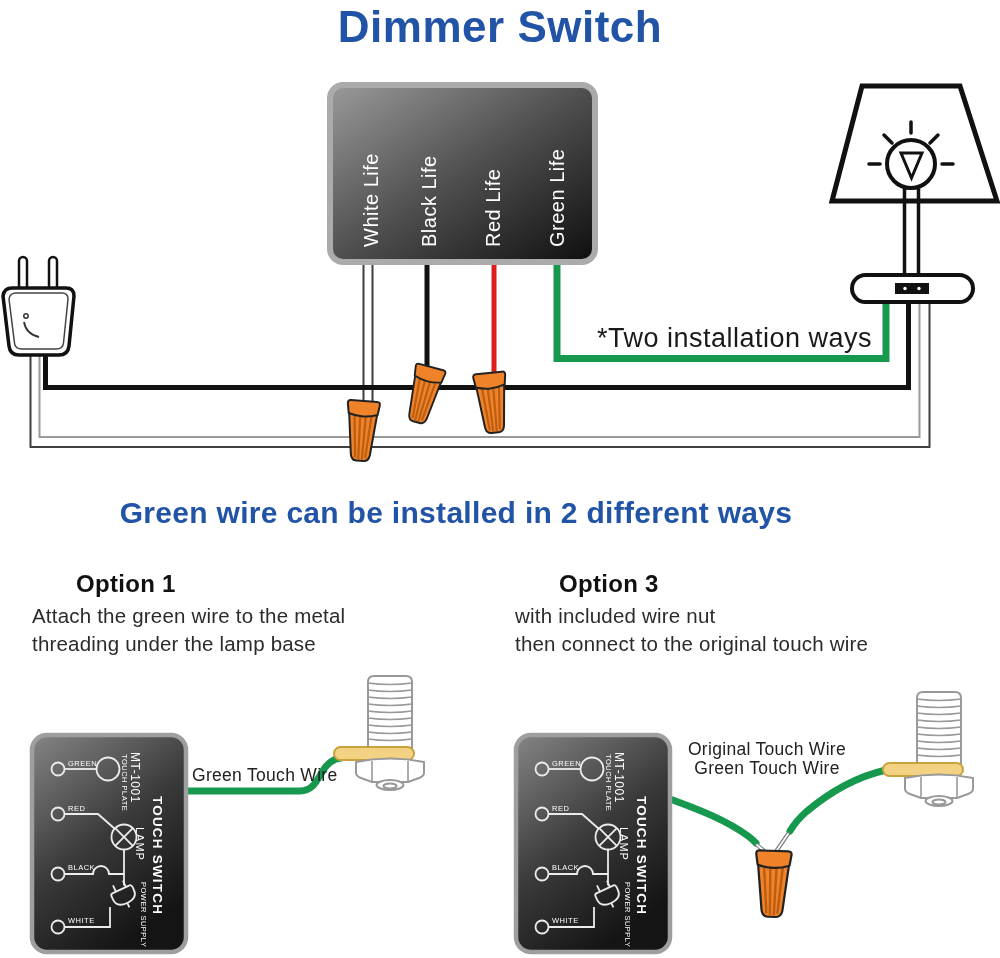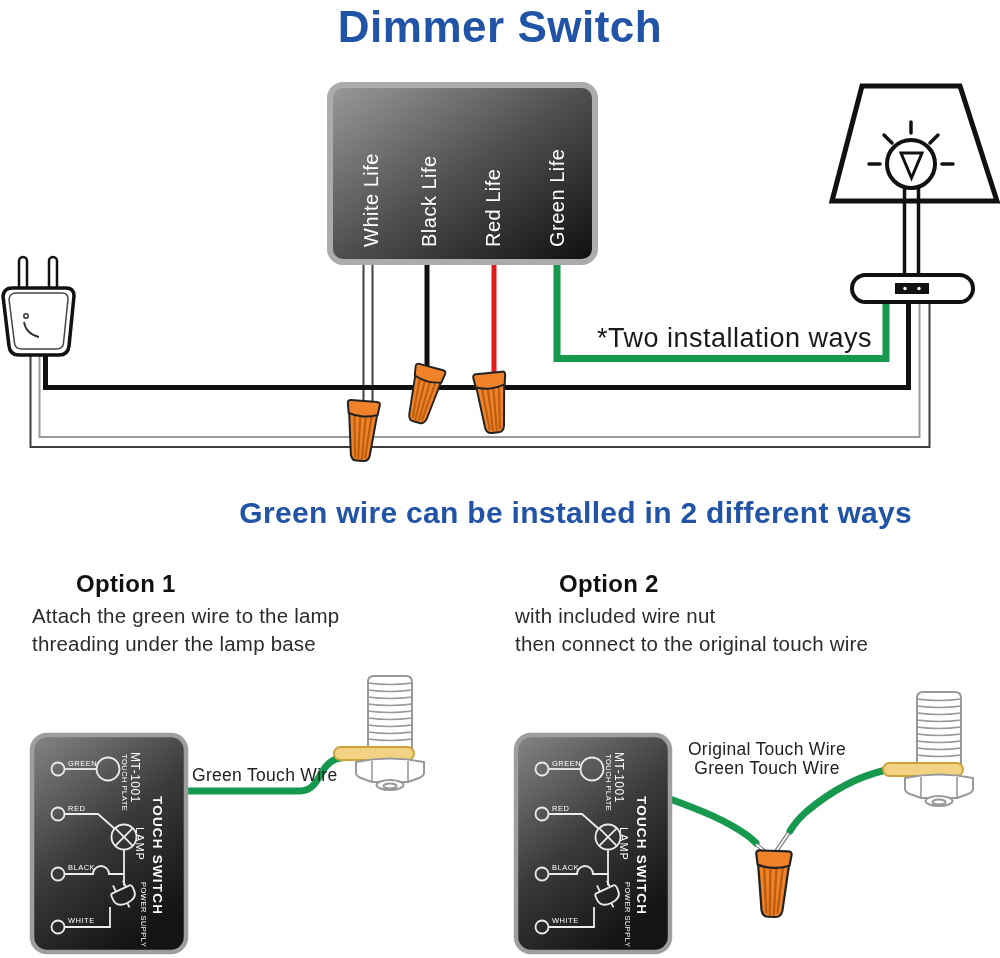--- a/index.html
+++ b/index.html
@@ -1,21 +1,21 @@
 <!DOCTYPE html>
 <html style="--blue: #2154A6; --green: #16994E; --wire_red: #DD1D1D; --orange: #F0832A; --orange_dark: #BC5E10; --lug: #F3D383;"><head>
 <meta charset="utf-8">
 <style>
   html,body{margin:0;padding:0;background:#fff;}
   #stage{position:relative;width:1000px;height:958px;background:#fff;overflow:hidden;
          font-family:"Liberation Sans",sans-serif;}
   .abs{position:absolute;}
   .title{left:0;top:2px;width:1000px;text-align:center;font-size:44px;font-weight:bold;
          color:var(--blue);letter-spacing:0.5px;}
-  .subtitle{left:0;top:496px;width:912px;text-align:right;font-size:30px;font-weight:bold;
+  .subtitle{left:0;top:496px;width:912px;text-align:center;font-size:30px;font-weight:bold;
          color:var(--blue);letter-spacing:0.3px;}
   .opt-head{font-size:24px;font-weight:bold;color:#111;letter-spacing:0.3px;margin-left:44px;}
   .opt-body{font-size:20.5px;color:#2b2b2b;line-height:28px;letter-spacing:0.2px;}
   #opt1h{left:32px;top:570px;} #opt1b{left:32px;top:602px;width:430px;}
   #opt2h{left:515px;top:570px;} #opt2b{left:515px;top:602px;width:470px;}
   svg{position:absolute;overflow:visible;}
   svg text{font-family:"Liberation Sans",sans-serif;}
   
   .g-wire{stroke:var(--green);stroke-width:7;fill:none;}
   .blk-wire{stroke:#111;stroke-width:5;fill:none;}
@@ -111,24 +111,24 @@
         <text class="mod-text t-lamp" transform="translate(104,92) rotate(90)">LAMP</text>
         <text class="mod-text t-small" transform="translate(109,147) rotate(90)">POWER SUPPLY</text>
       </g>
     </defs>
   </svg>
 
   <div class="abs title">Dimmer Switch</div>
   <div class="abs subtitle">Green wire can be installed in 2 different ways</div>
   <div class="abs opt-head" id="opt1h">Option 1</div>
   <div class="abs opt-body" id="opt1b">
-    <div>Attach the green wire to the lamp</div>
+    <div>Attach the green wire to the metal</div>
     <div>threading under the lamp base</div>
   </div>
-  <div class="abs opt-head" id="opt2h">Option 2</div>
+  <div class="abs opt-head" id="opt2h">Option 3</div>
   <div class="abs opt-body" id="opt2b">
     <div>with included wire nut</div>
     <div>then connect to the original touch wire</div>
   </div>
 
   <svg style="left:0;top:55px" width="1000" height="415" viewBox="0 55 1000 415">
 
     <path class="g-wire" d="M557,262 V358.5 H886 V301"></path>
 
     <path class="thin-dark" d="M363.5,262 V404 M372.5,262 V404"></path>

